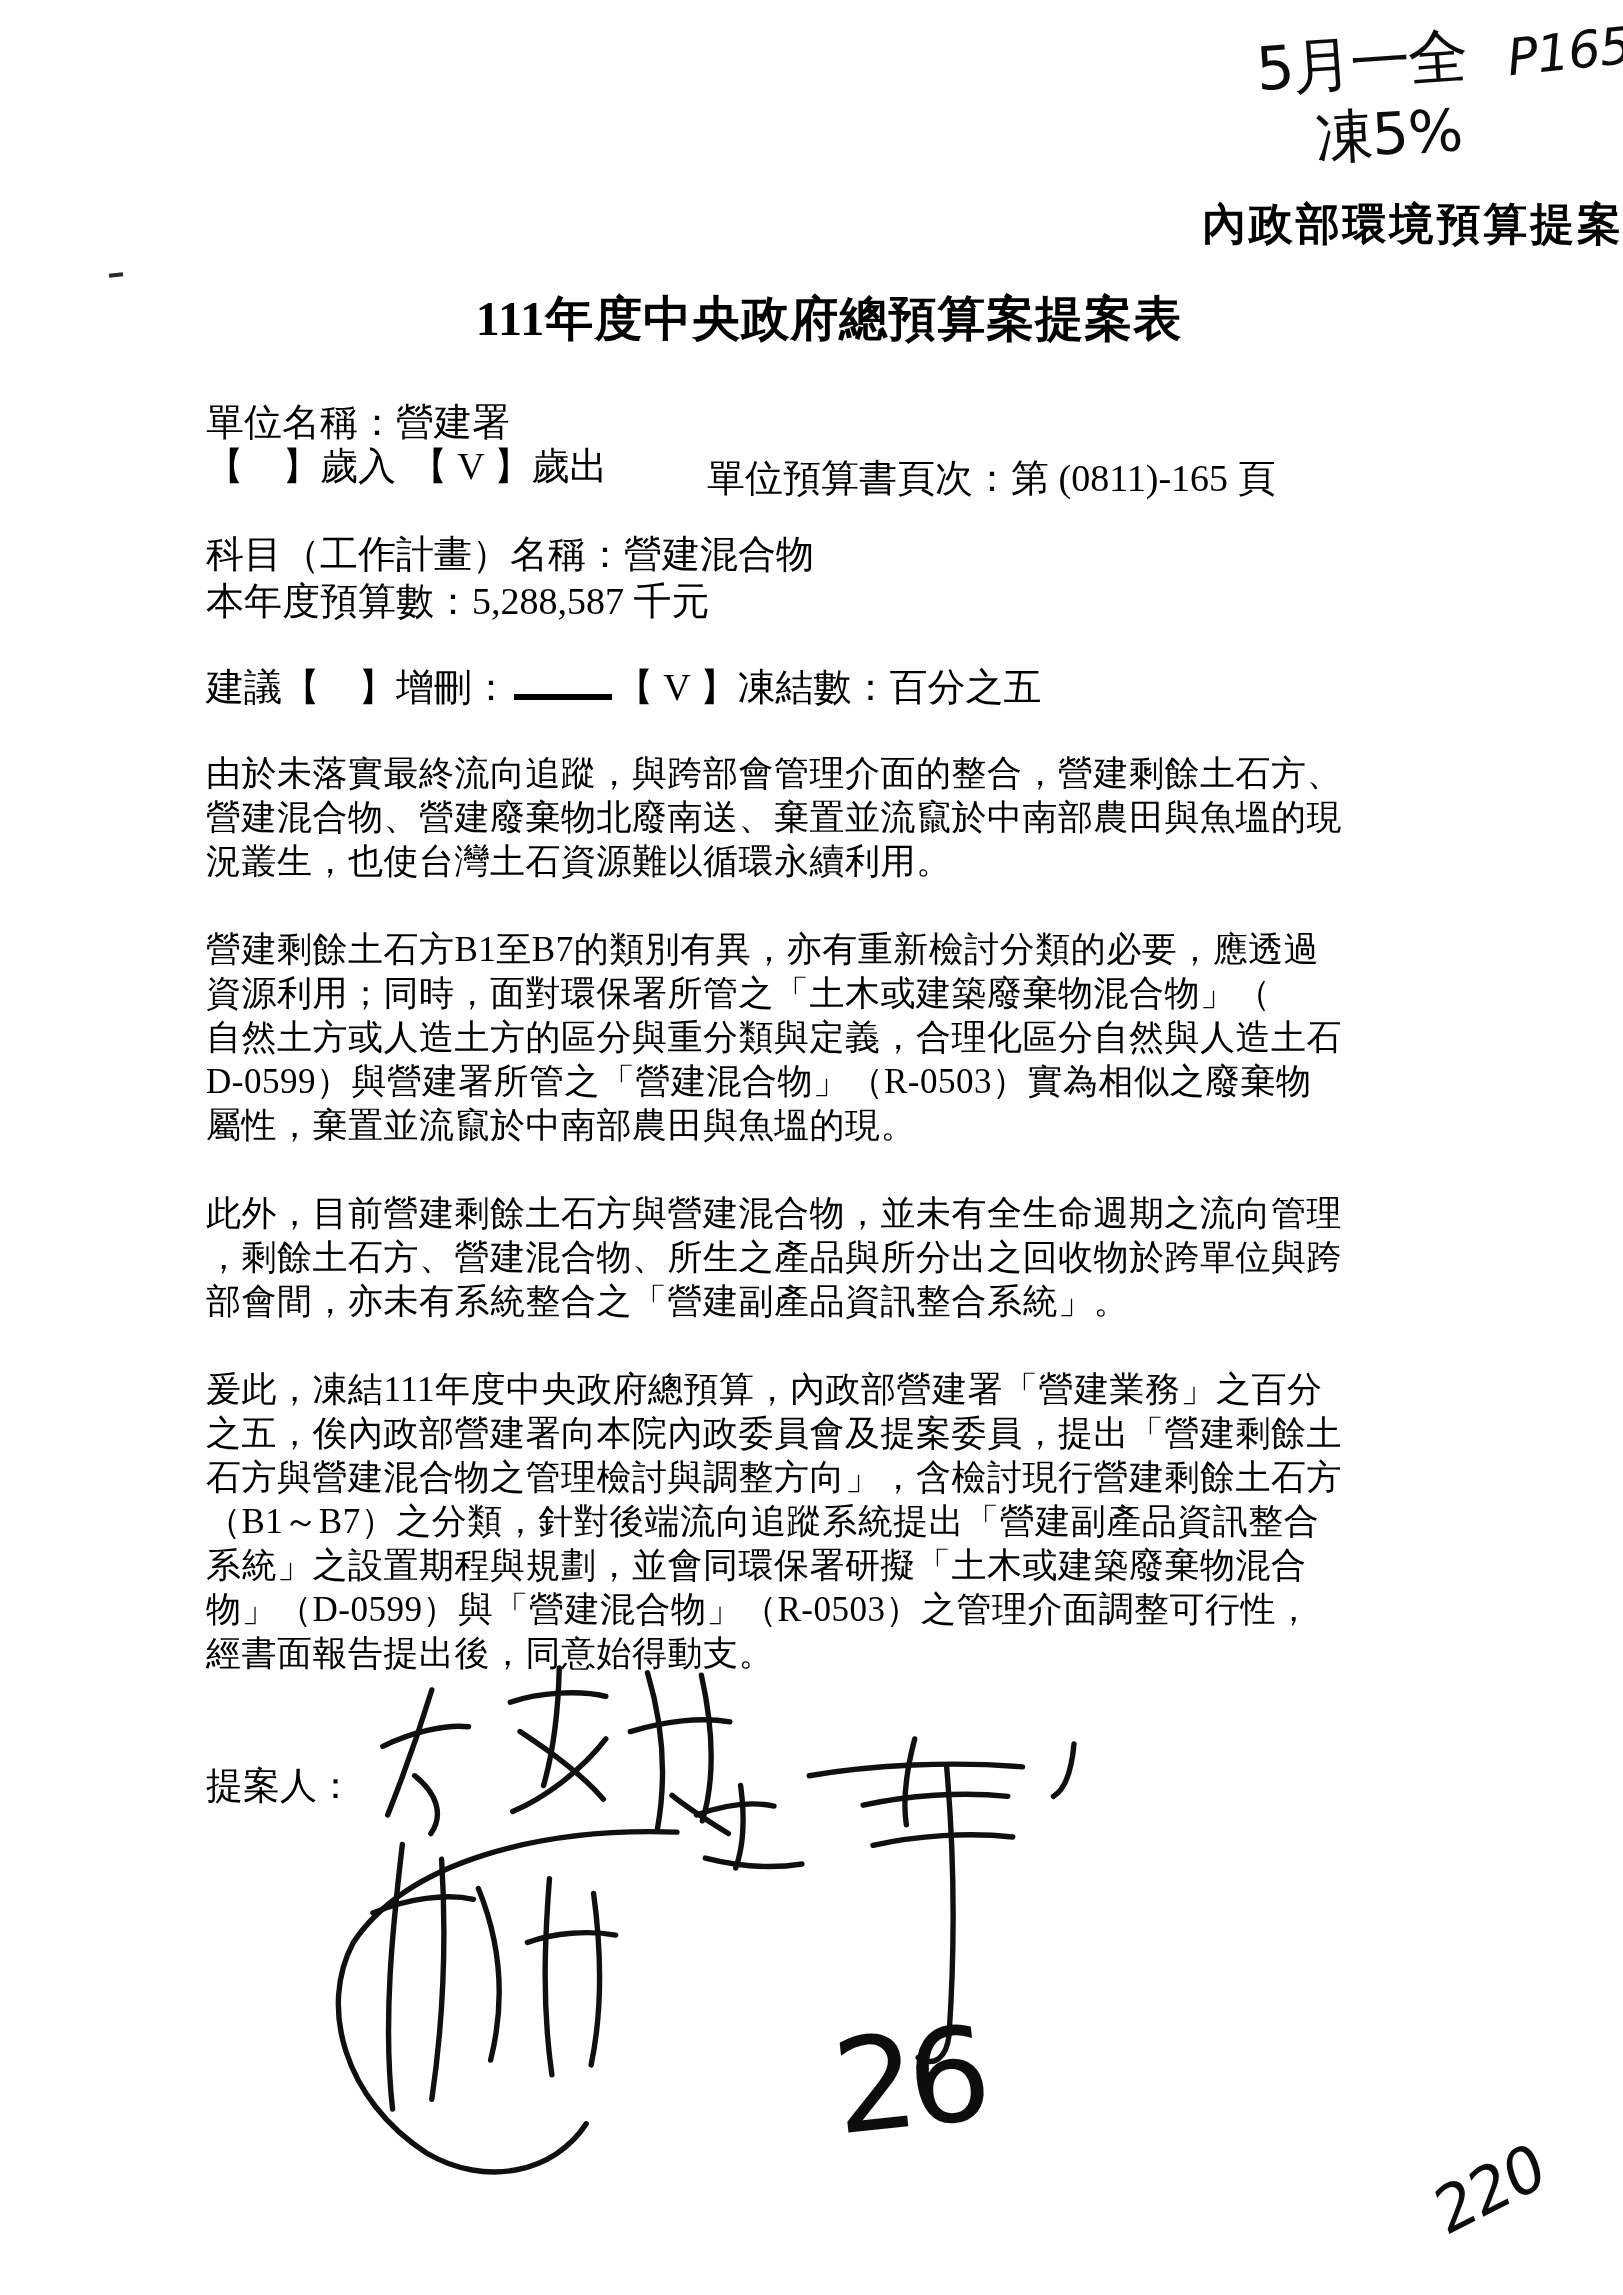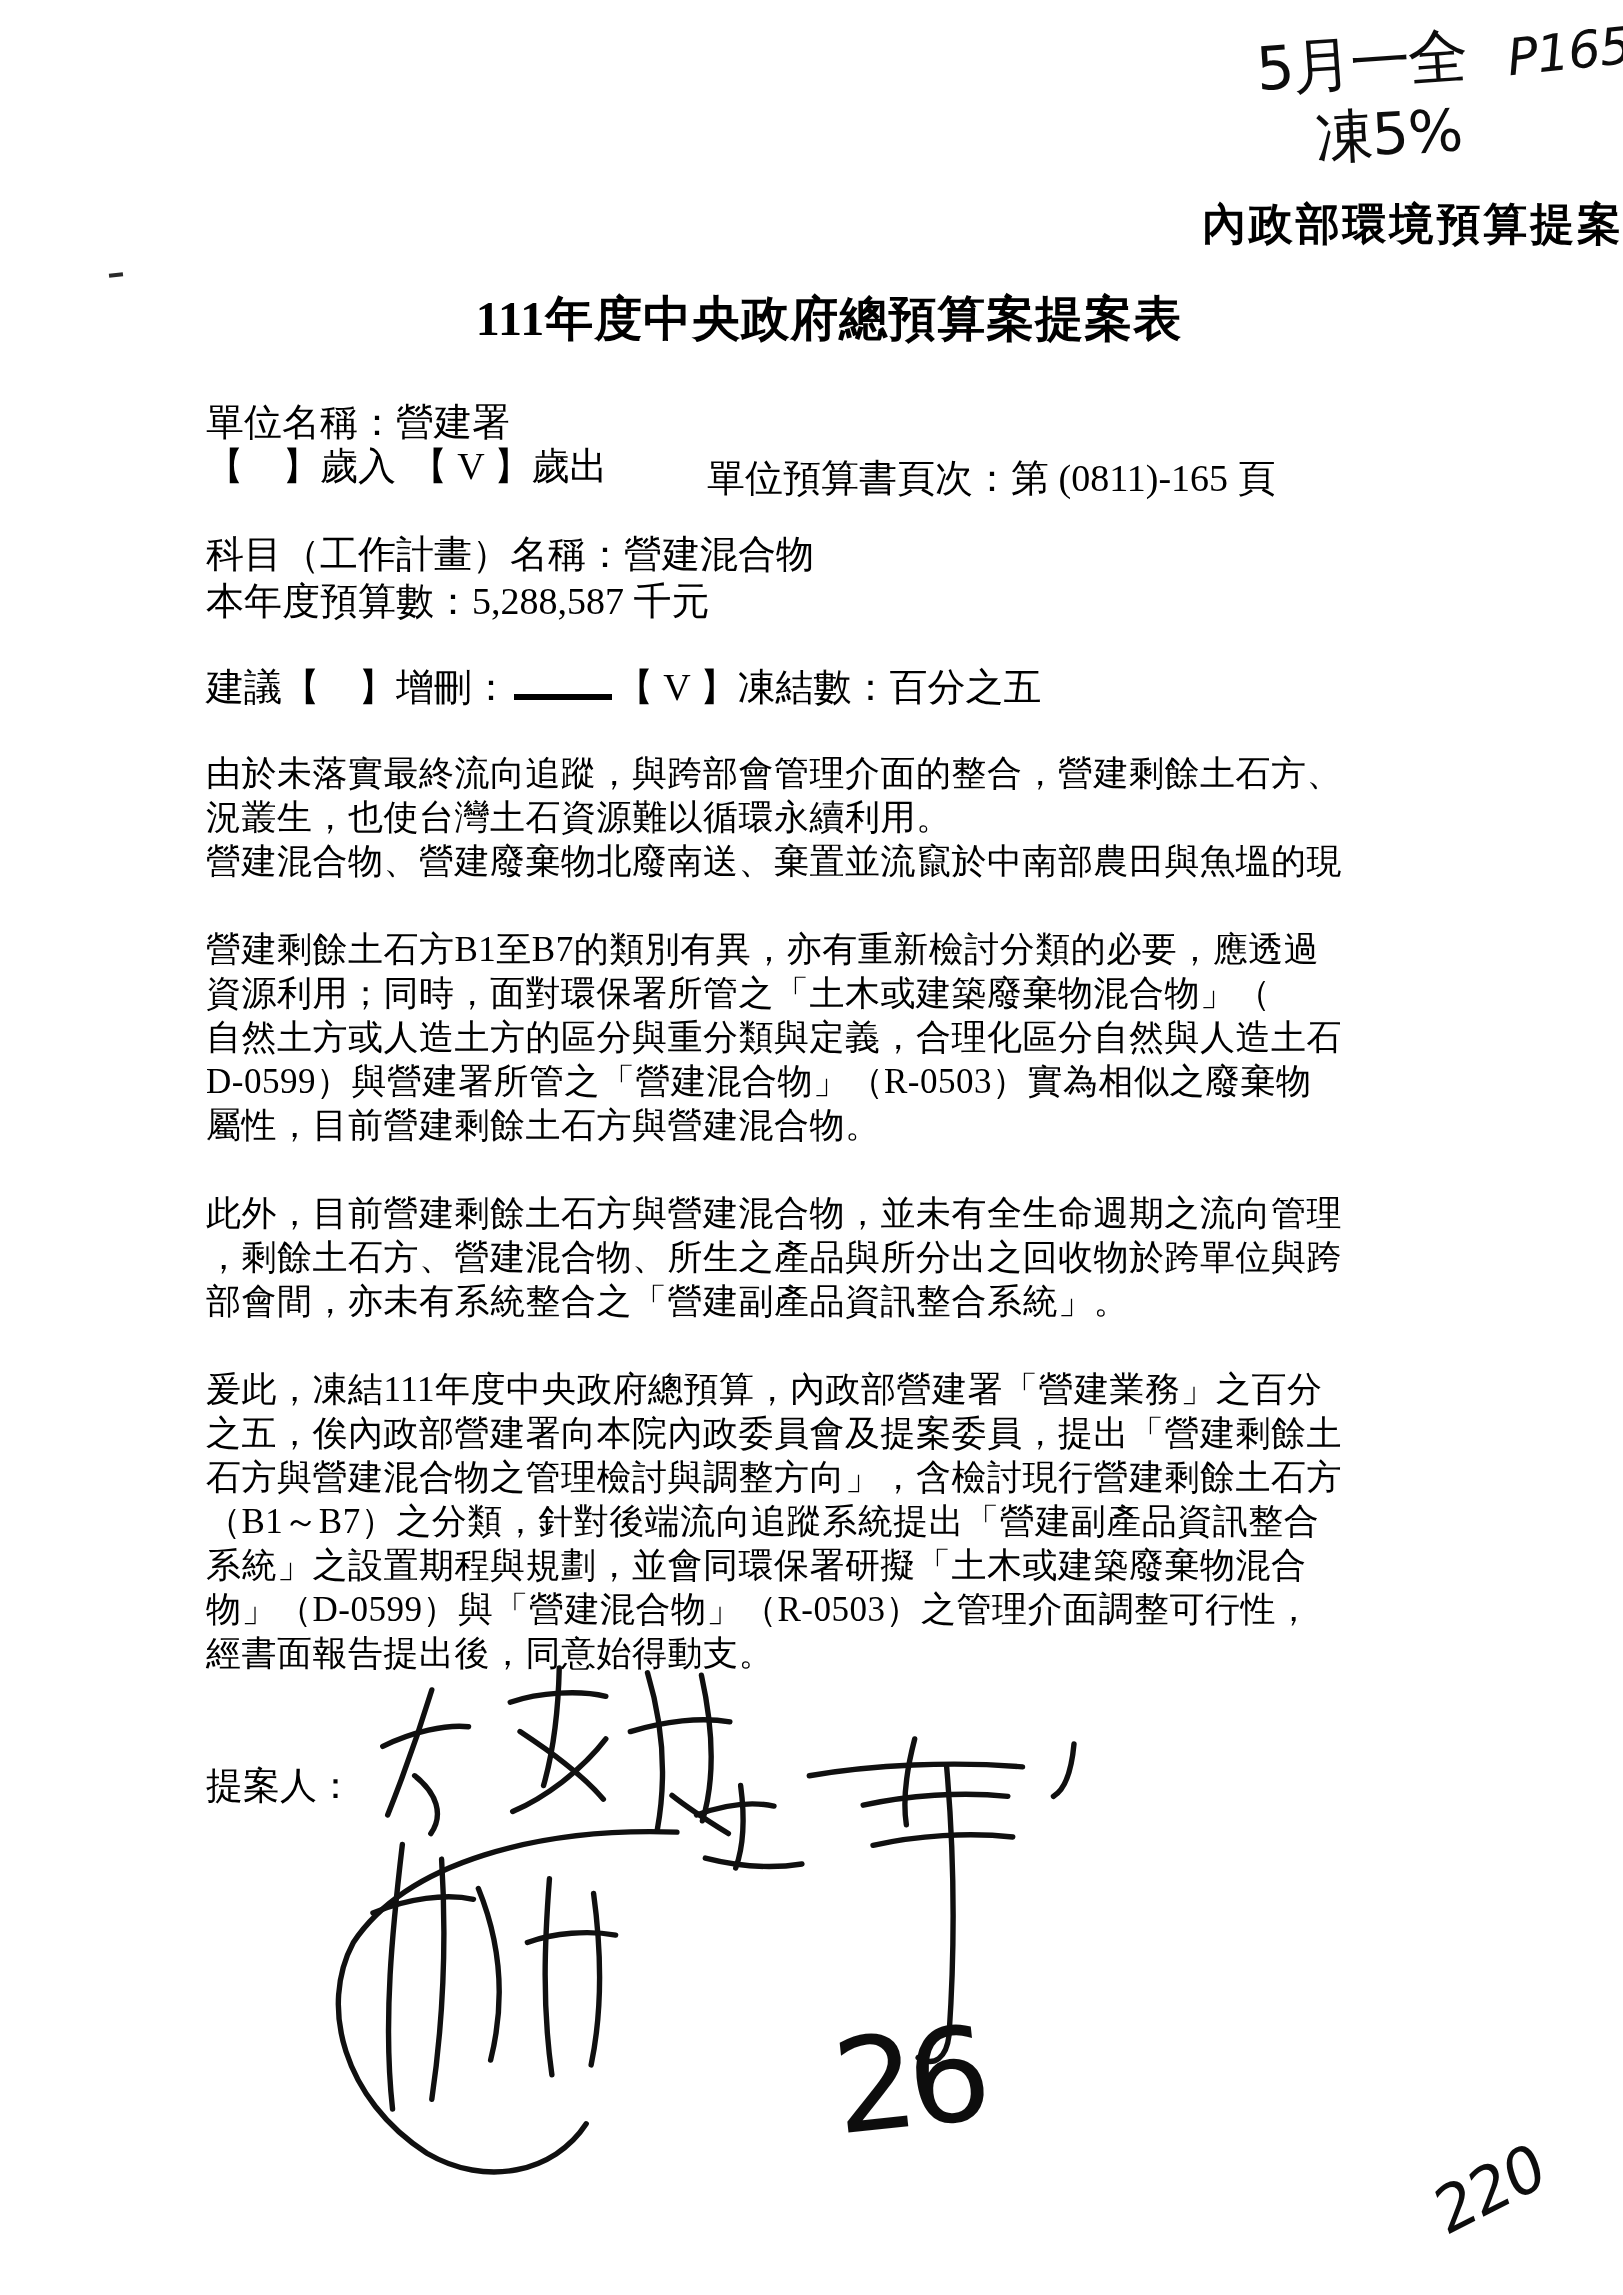--- a/index.html
+++ b/index.html
@@ -80,29 +80,29 @@
   <div class="info-line" style="top:532px;">科目（工作計畫）名稱：營建混合物</div>
   <div class="info-line" style="top:579px;">本年度預算數：5,288,587 千元</div>
 
   <div class="info-line" style="top:664px;">
     <span>建議【　】增刪：</span><span class="blank-underline"></span><span>【 V 】凍結數：百分之五</span>
   </div>
 
   <div class="body-block">
     <div class="para">
       <div class="bline">由於未落實最終流向追蹤，與跨部會管理介面的整合，營建剩餘土石方、</div>
+      <div class="bline">營建混合物、營建廢棄物北廢南送、棄置並流竄於中南部農田與魚塭的現</div>
       <div class="bline">況叢生，也使台灣土石資源難以循環永續利用。</div>
-      <div class="bline">營建混合物、營建廢棄物北廢南送、棄置並流竄於中南部農田與魚塭的現</div>
     </div>
     <div class="para">
       <div class="bline">營建剩餘土石方B1至B7的類別有異，亦有重新檢討分類的必要，應透過</div>
       <div class="bline">資源利用；同時，面對環保署所管之「土木或建築廢棄物混合物」（</div>
       <div class="bline">自然土方或人造土方的區分與重分類與定義，合理化區分自然與人造土石</div>
       <div class="bline">D-0599）與營建署所管之「營建混合物」（R-0503）實為相似之廢棄物</div>
-      <div class="bline">屬性，目前營建剩餘土石方與營建混合物。</div>
+      <div class="bline">屬性，棄置並流竄於中南部農田與魚塭的現。</div>
     </div>
     <div class="para">
       <div class="bline">此外，目前營建剩餘土石方與營建混合物，並未有全生命週期之流向管理</div>
       <div class="bline">，剩餘土石方、營建混合物、所生之產品與所分出之回收物於跨單位與跨</div>
       <div class="bline">部會間，亦未有系統整合之「營建副產品資訊整合系統」。</div>
     </div>
     <div class="para">
       <div class="bline">爰此，凍結111年度中央政府總預算，內政部營建署「營建業務」之百分</div>
       <div class="bline">之五，俟內政部營建署向本院內政委員會及提案委員，提出「營建剩餘土</div>
       <div class="bline">石方與營建混合物之管理檢討與調整方向」，含檢討現行營建剩餘土石方</div>

